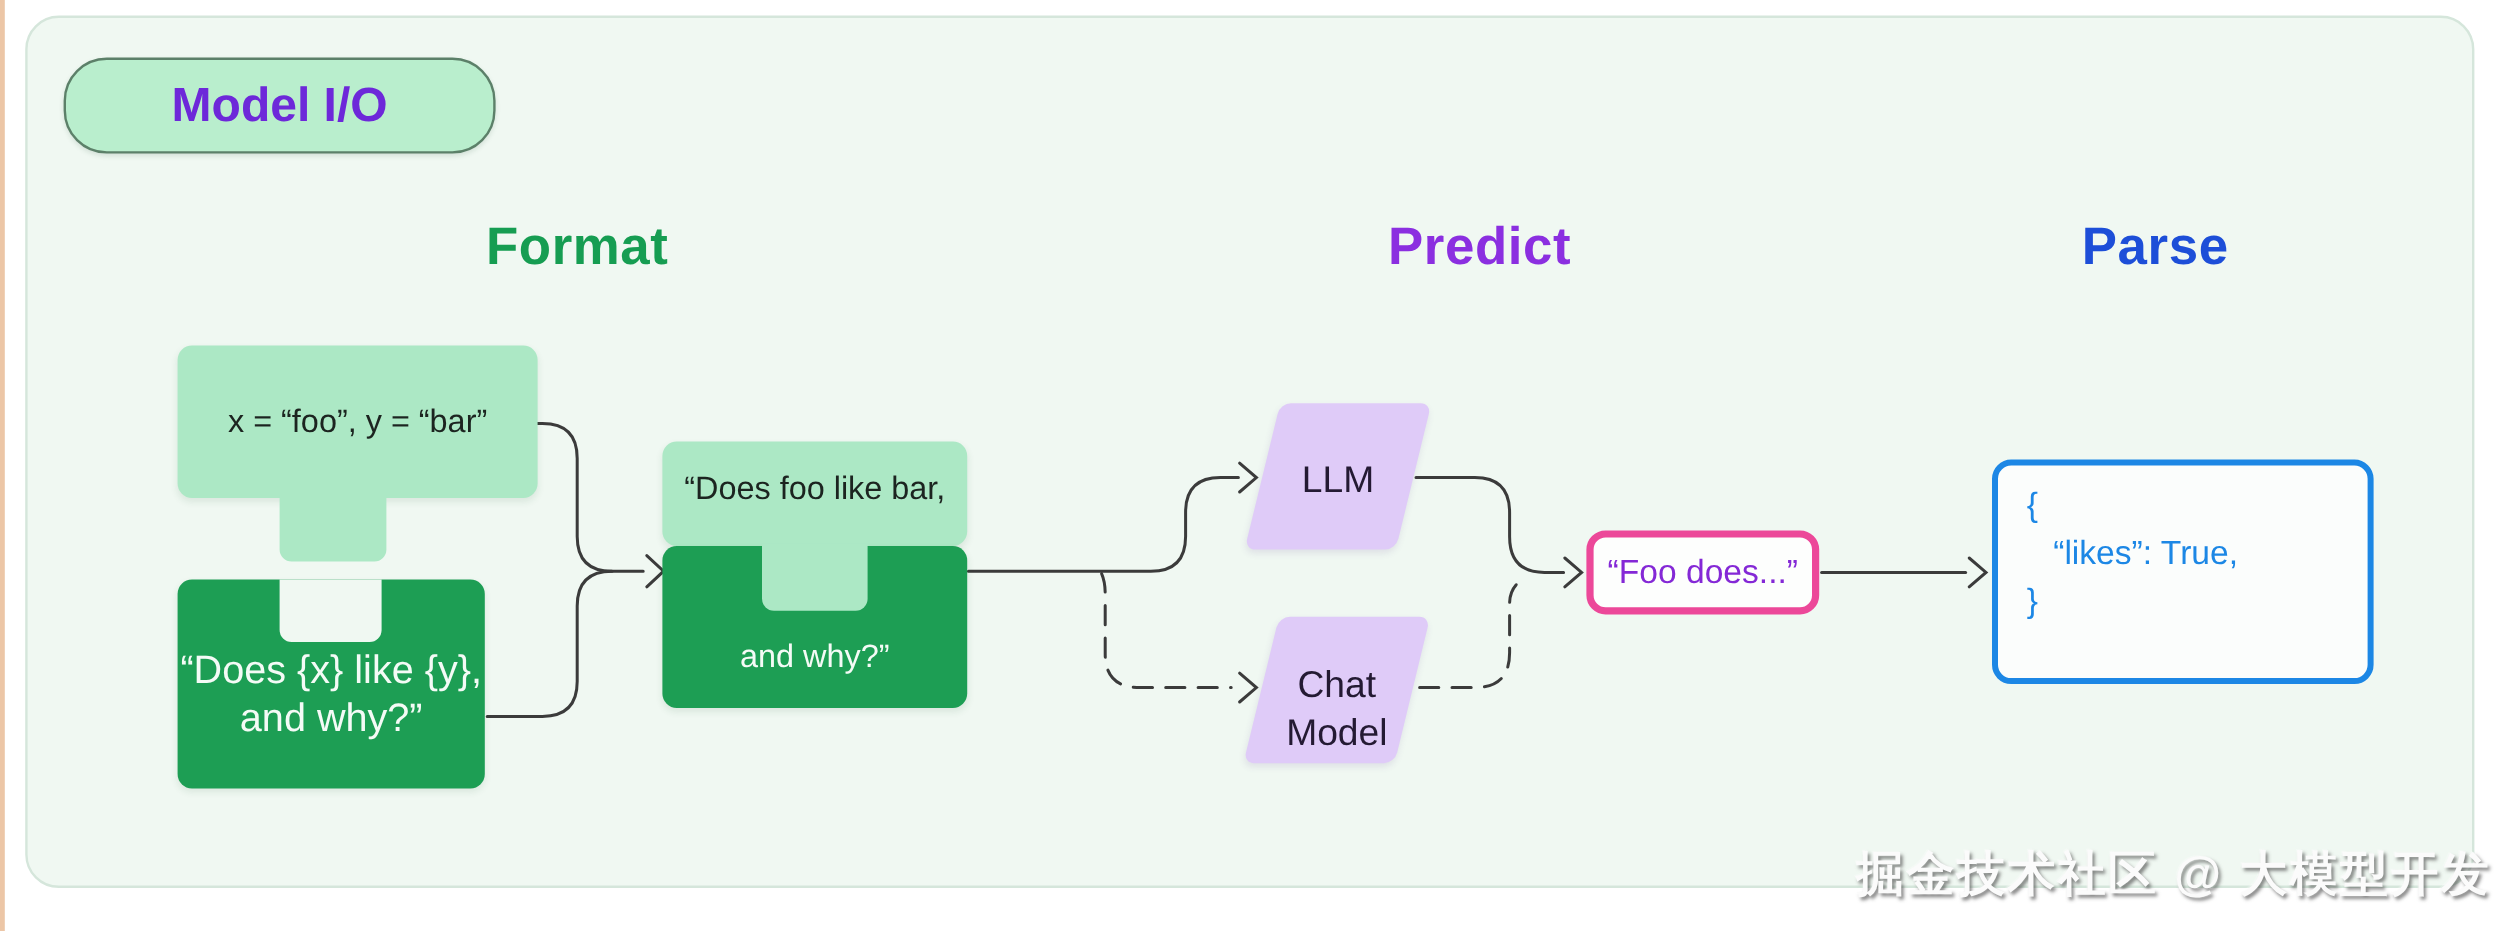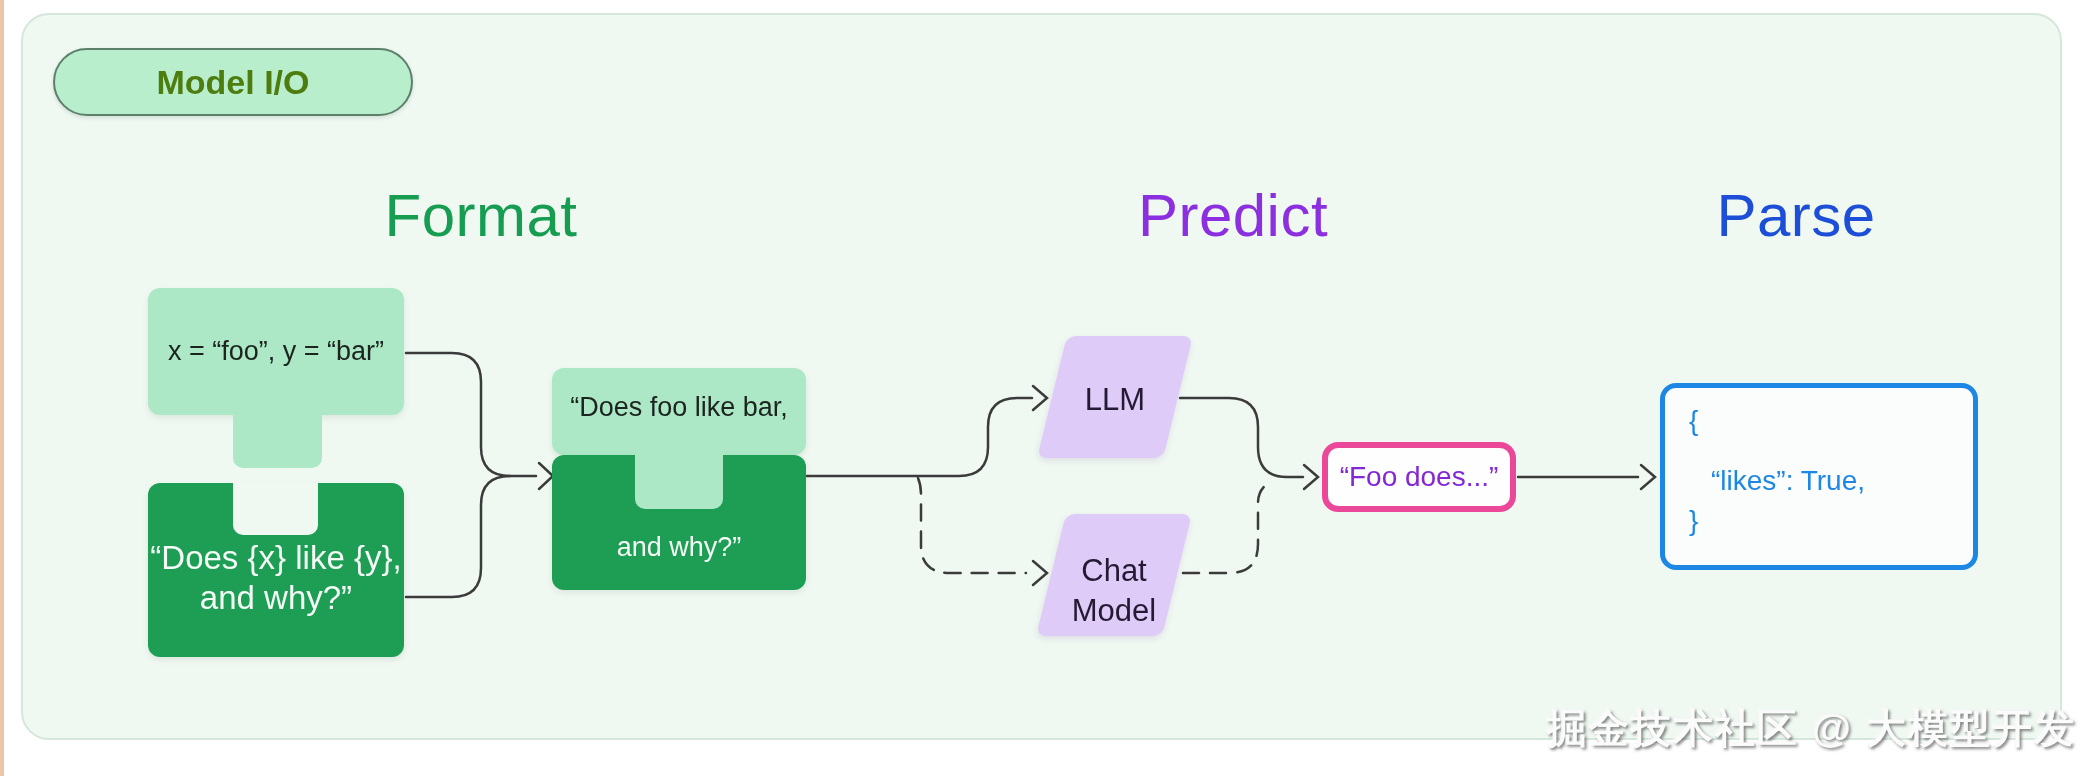--- a/index.html
+++ b/index.html
@@ -5,38 +5,38 @@
   * { margin:0; padding:0; box-sizing:border-box; }
   html,body { width:2082px; height:776px; background:#ffffff; overflow:hidden;
               font-family:"Liberation Sans","DejaVu Sans",sans-serif; }
   .stage { position:relative; width:2082px; height:776px; }
 
   .edge-strip { position:absolute; left:0; top:0; width:4px; height:776px; background:#ecc6a6; }
 
   .card { position:absolute; left:21px; top:13px; width:2041px; height:727px;
           background:#f0f8f2; border:2px solid #d5e6db; border-radius:28px; }
 
-  .badge { position:absolute; left:53px; top:48px; width:360px; height:68px;
+  .badge { position:absolute; left:53px; top:48px; width:360px; height:80px;
            background:#b9eecd; border:2.5px solid #5c8069; border-radius:36px;
            display:flex; align-items:center; justify-content:center;
-           font-size:34px; font-weight:bold; color:#4d7c0f;
+           font-size:40px; font-weight:bold; color:#6d28d9;
            box-shadow:0 2px 4px rgba(40,90,60,.15); }
 
   .heading { position:absolute; top:181px; transform:translateX(-50%);
-             font-size:60px; font-weight:normal; letter-spacing:.5px; }
+             font-size:44px; font-weight:bold; letter-spacing:.5px; }
   .heading.format  { left:481px;  color:#169d52; }
   .heading.predict { left:1233px; color:#8b2fe0; }
   .heading.parse   { left:1796px; color:#1d4ed8; }
 
   .piece { position:absolute; box-shadow:0 3px 6px rgba(30,90,50,.10); }
   .lg { background:#ace8c5; }
   .dg { background:#1d9e54; }
 
   
-  .input-rect { left:148px; top:288px; width:256px; height:127px; border-radius:12px;
+  .input-rect { left:148px; top:288px; width:300px; height:127px; border-radius:12px;
                 display:flex; align-items:center; justify-content:center; }
   .input-tab  { position:absolute; left:233px; top:413px; width:89px; height:55px;
                 background:#ace8c5; border-radius:0 0 10px 10px; }
 
   
   .template-rect { left:148px; top:483px; width:256px; height:174px; border-radius:12px; }
   .template-notch { position:absolute; left:233px; top:483px; width:85px; height:52px;
                     background:#f0f8f2; border-radius:0 0 10px 10px; }
   .template-text { position:absolute; left:148px; top:538px; width:256px;
                    text-align:center; color:#f4fbf6; font-size:33px; line-height:40px; }
@@ -67,21 +67,21 @@
   
   .output-box { position:absolute; left:1322px; top:442px; width:194px; height:70px;
                 background:#fdfefd; border:6px solid #ec4899; border-radius:16px;
                 display:flex; align-items:center; justify-content:center;
                 color:#8428d6; font-size:28px; }
 
   
   .parse-box { position:absolute; left:1660px; top:383px; width:318px; height:187px;
                background:#fbfdfc; border:5px solid #1c87e5; border-radius:16px;
                color:#1c87e5; font-size:28px; line-height:40px; padding:13px 0 0 24px; }
-  .parse-line.indent { padding-left:22px;margin-top:20px; }
+  .parse-line.indent { padding-left:22px; }
 
   svg.connectors { position:absolute; left:0; top:0; pointer-events:none; }
   .conn { fill:none; stroke:#3b3b3b; stroke-width:2.5; stroke-linecap:round; }
   .conn.dashed { stroke-dasharray:16 11; }
 
   .watermark { position:absolute; right:6px; bottom:20px; font-size:40px; font-weight:bold;
                color:#fbfbfb; letter-spacing:2px;
                text-shadow:2px 2px 3px rgba(70,70,70,.65), -1px -1px 1px rgba(255,255,255,.4); }
 </style>
 </head>

